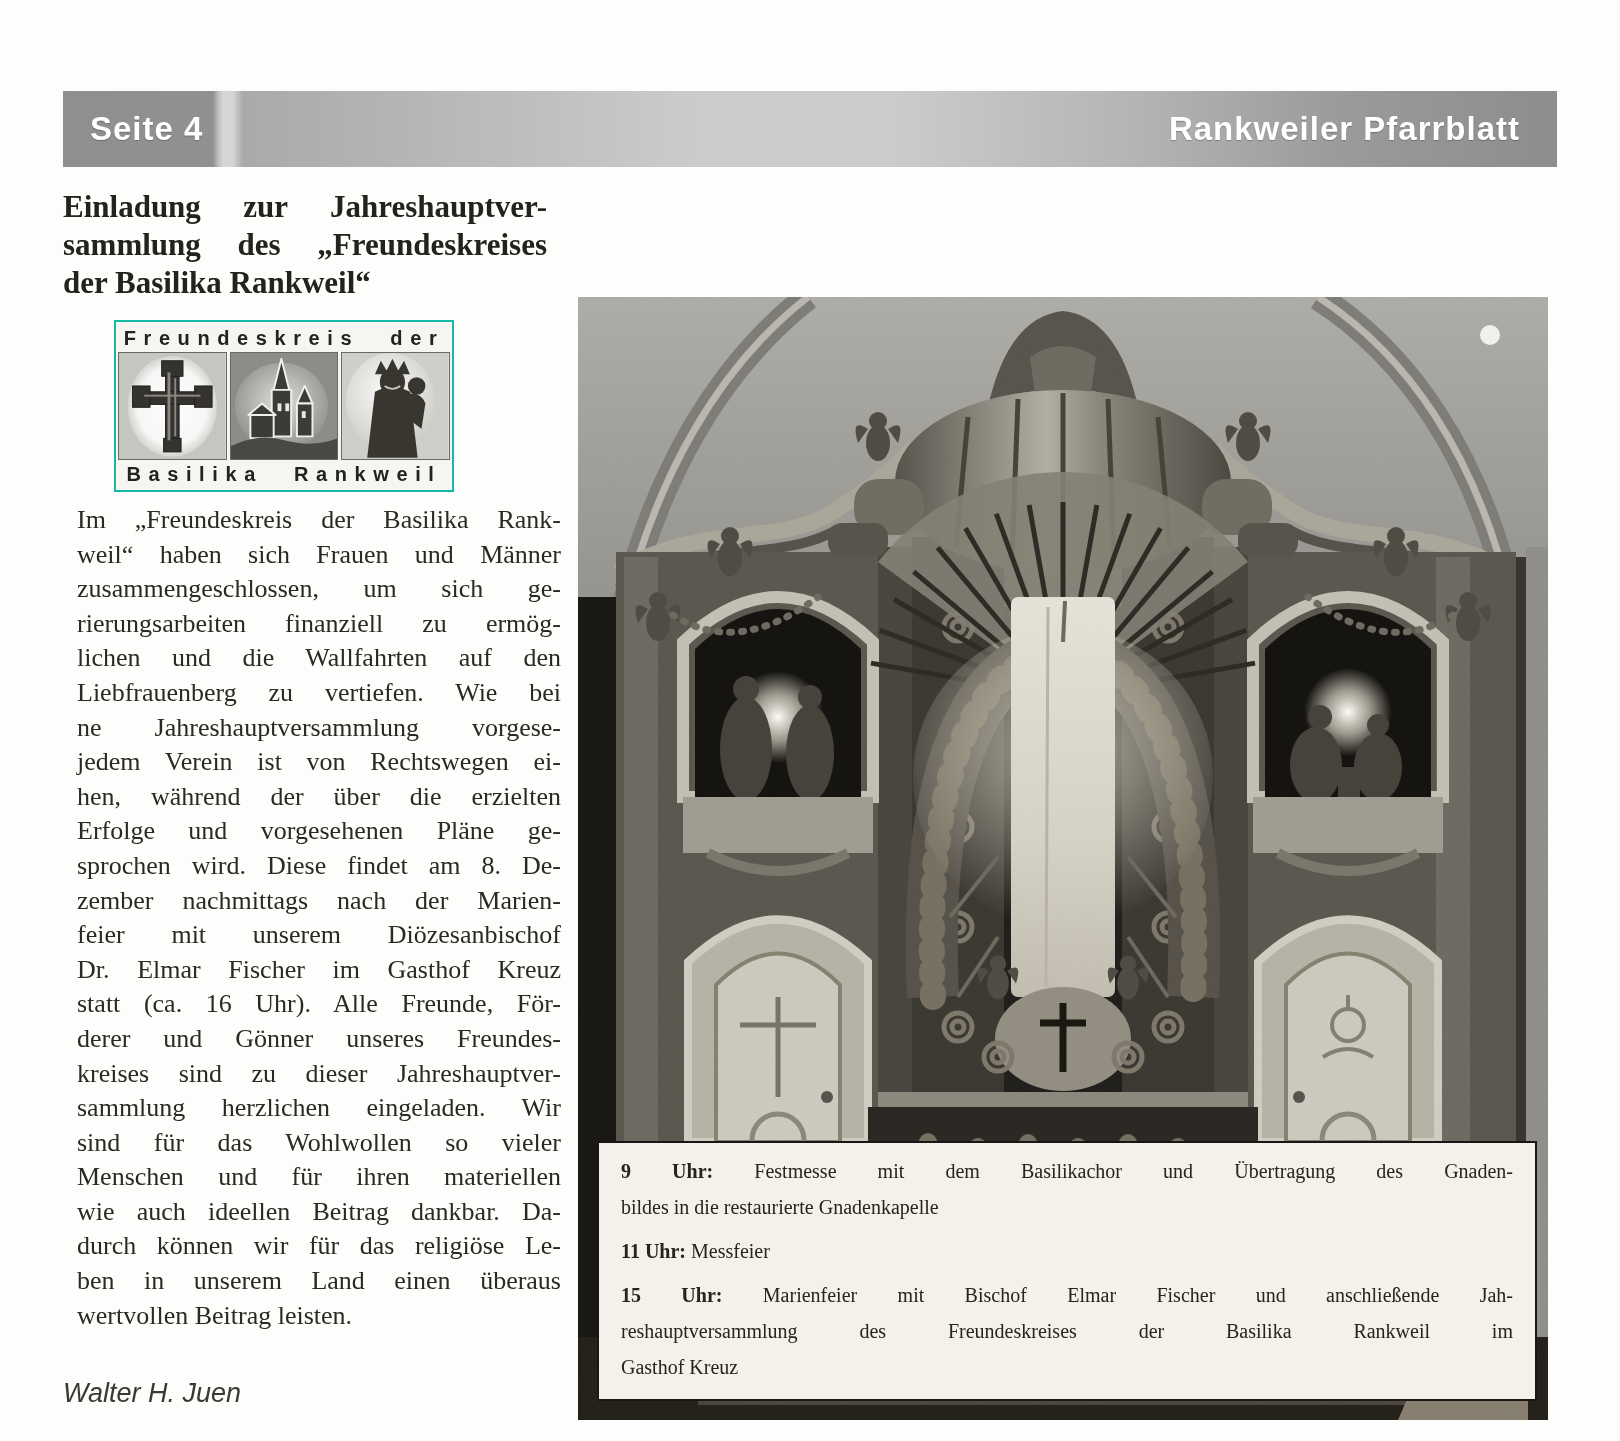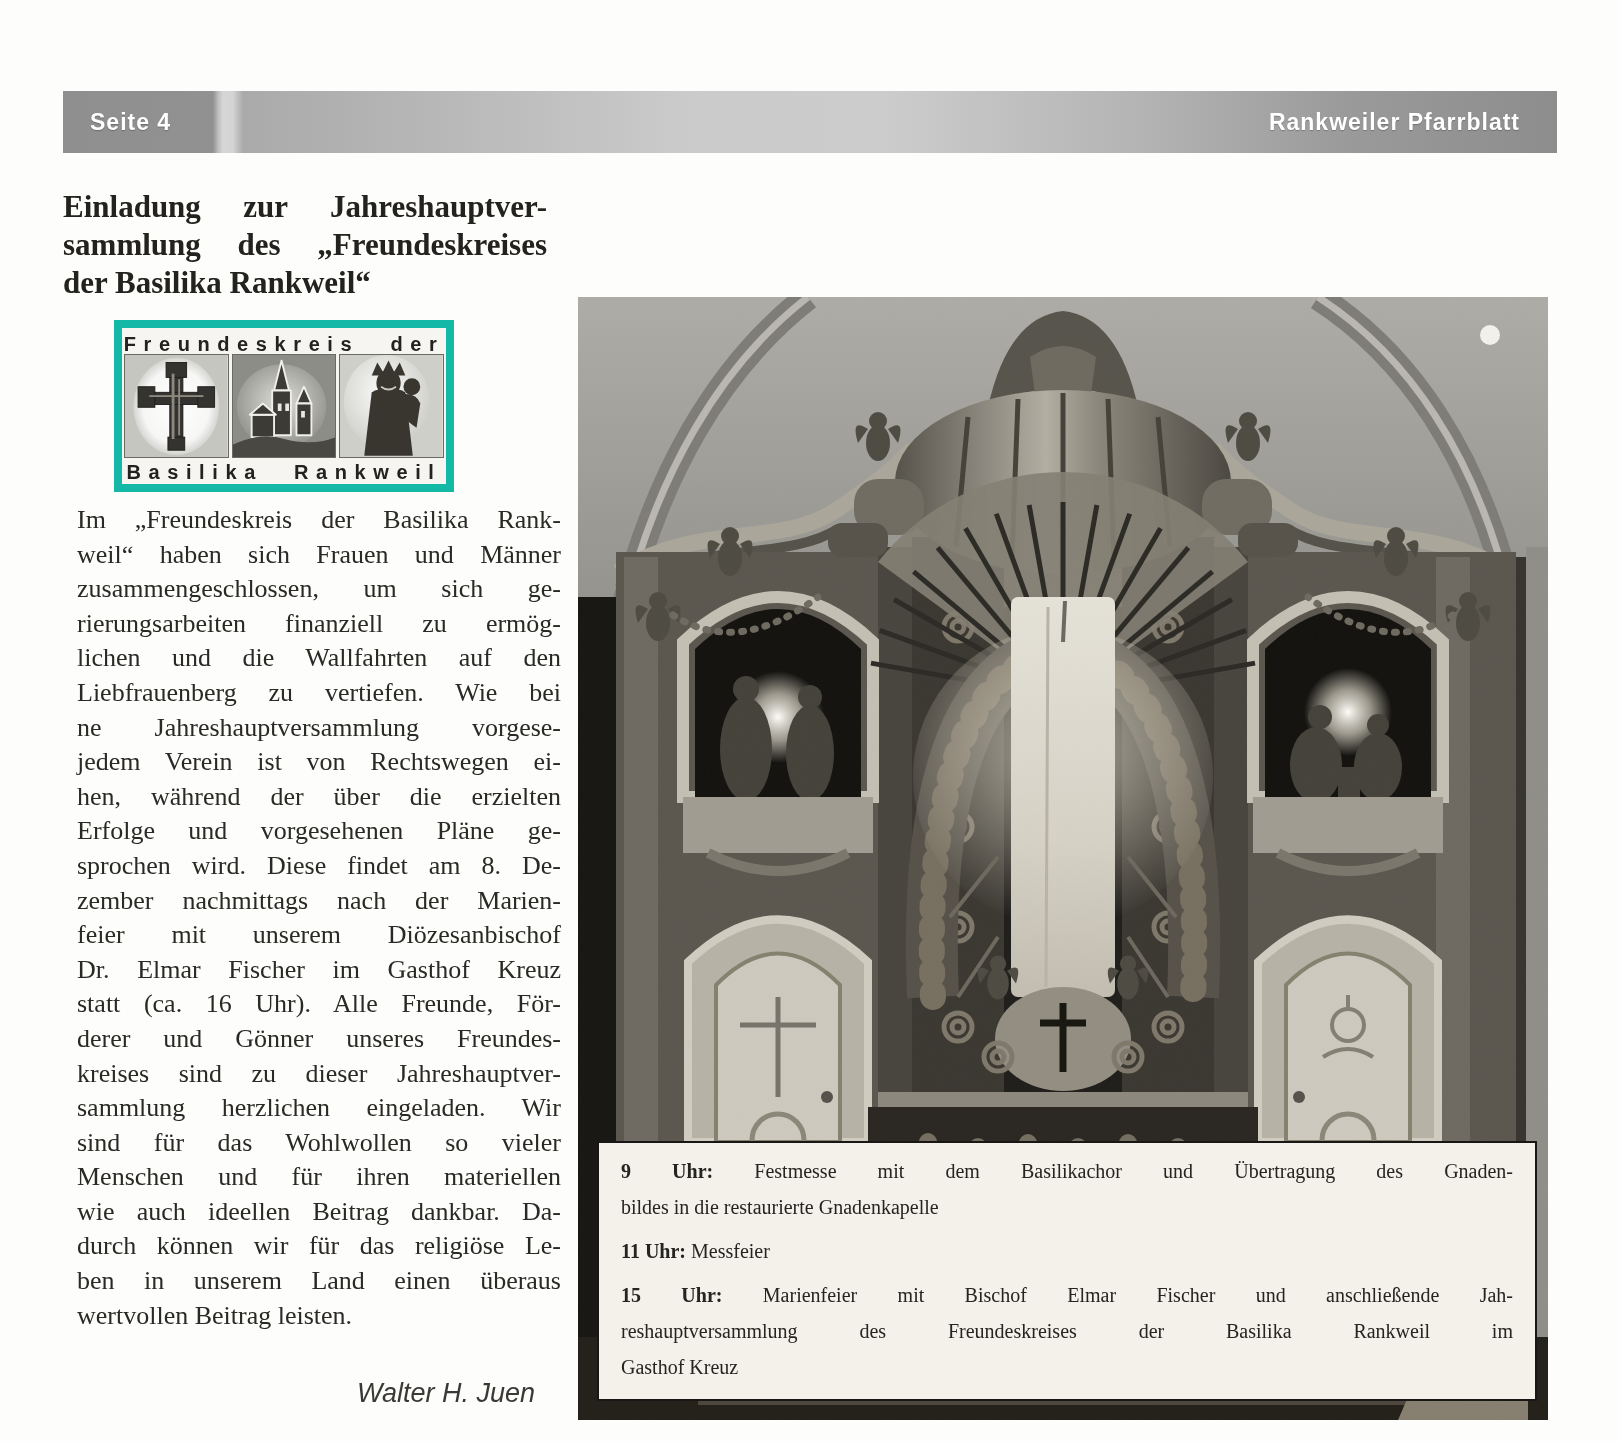--- a/index.html
+++ b/index.html
@@ -4,64 +4,64 @@
 <style>
   * { margin:0; padding:0; box-sizing:border-box; }
   html,body { background:#ffffff; }
   .page {
     position:relative; width:1620px; height:1441px;
     background:#fdfdfb; overflow:hidden;
     font-family:"Liberation Serif", serif; color:#1f1e1c;
   }
   
   .header-band {
-    position:absolute; left:63px; top:91px; width:1494px; height:62px;
+    position:absolute; left:63px; top:91px; width:1494px; height:76px;
     background:linear-gradient(90deg,
       #8f8f8f 0px, #919191 150px, #bdbdbd 155px, #d6d6d6 160px,
       #d4d4d4 170px, #aaaaaa 180px, #b4b4b4 22%, #cbcbcb 42%,
       #cccccc 55%, #b4b4b4 72%, #9a9a9a 86%, #8d8d8d 100%);
     display:flex; align-items:center; justify-content:space-between;
     font-family:"Liberation Sans", sans-serif; font-weight:bold;
-    color:#ffffff; font-size:23px;
+    color:#ffffff; font-size:33px;
   }
   .header-band .page-label { padding-left:27px; letter-spacing:1px; text-shadow:0 1px 1px rgba(0,0,0,0.25); }
   .header-band .pub-label  { padding-right:37px; letter-spacing:1px; text-shadow:0 1px 1px rgba(0,0,0,0.25); }
 
   
   .article-title {
     position:absolute; left:63px; top:188px; width:484px;
     font-weight:bold; font-size:31px; line-height:38px; color:#23221f;
   }
   .article-title .title-line { text-align:justify; text-align-last:justify; }
   .article-title .title-line:last-child { text-align-last:left; }
 
   .logo-box {
     position:absolute; left:114px; top:320px; width:340px; height:172px;
-    border:8px solid #14b8a6; background:#f6f5f2; padding:2px;
-    display:flex; flex-direction:column;align-items:center;
+    border:2px solid #14b8a6; background:#f6f5f2; padding:2px;
+    display:flex; flex-direction:column;
   }
   .logo-text {
     font-family:"Liberation Sans", sans-serif; font-weight:bold;
     font-size:20px; color:#232220; letter-spacing:0.38em; word-spacing:0.9em;
     text-align:center; height:29px; line-height:29px; white-space:nowrap; overflow:hidden;
   }
   .logo-panels { flex:1; display:flex; gap:3px; }
   .logo-panel { flex:1; border:1px solid #6a6964; overflow:hidden; }
   .logo-panel svg { display:block; width:100%; height:100%; }
 
   .article-body {
     position:absolute; left:63px; top:503px; width:484px;
     font-size:26px; line-height:34.6px; color:#2a2925;margin-left:14px;
   }
   .article-body .body-line { text-align:justify; text-align-last:justify; }
   .article-body .body-line:last-child { text-align-last:left; }
 
   .signature {
     position:absolute; left:63px; top:1378px; width:484px;
-    text-align:right; padding-right:12px;
+    padding-right:12px;
     font-family:"Liberation Sans", sans-serif; font-style:italic;
     font-size:27px; color:#3a3936;
   }
 
   
   .altar-photo {
     position:absolute; left:578px; top:297px; width:970px; height:1123px;
     background:#1a1918;
   }
   .altar-photo svg { display:block; width:100%; height:100%; }

